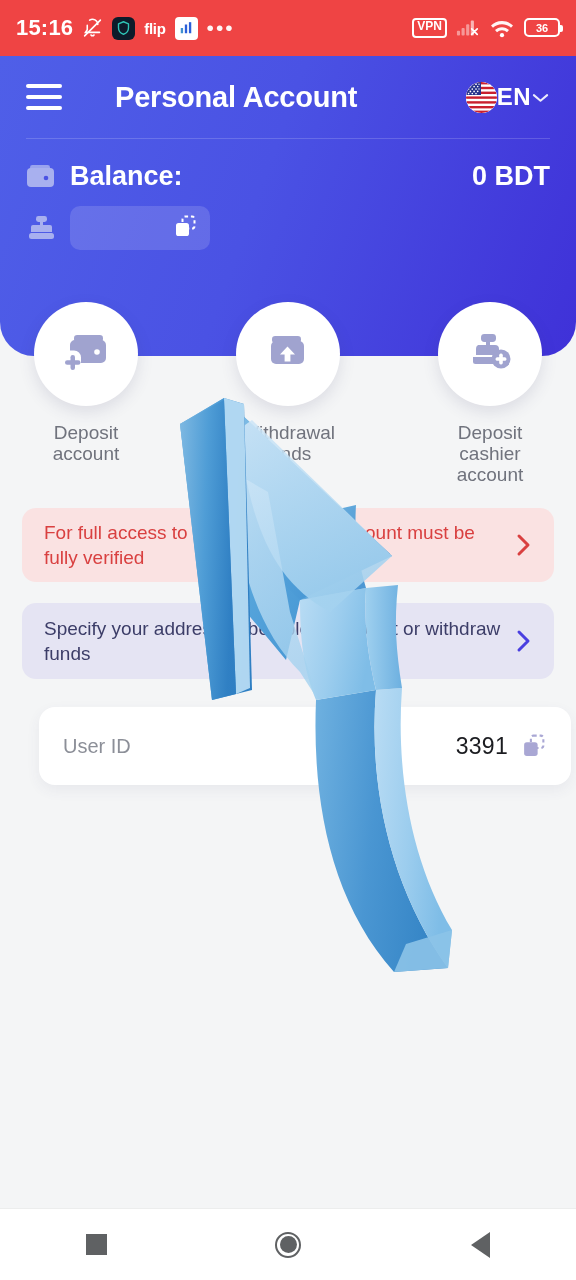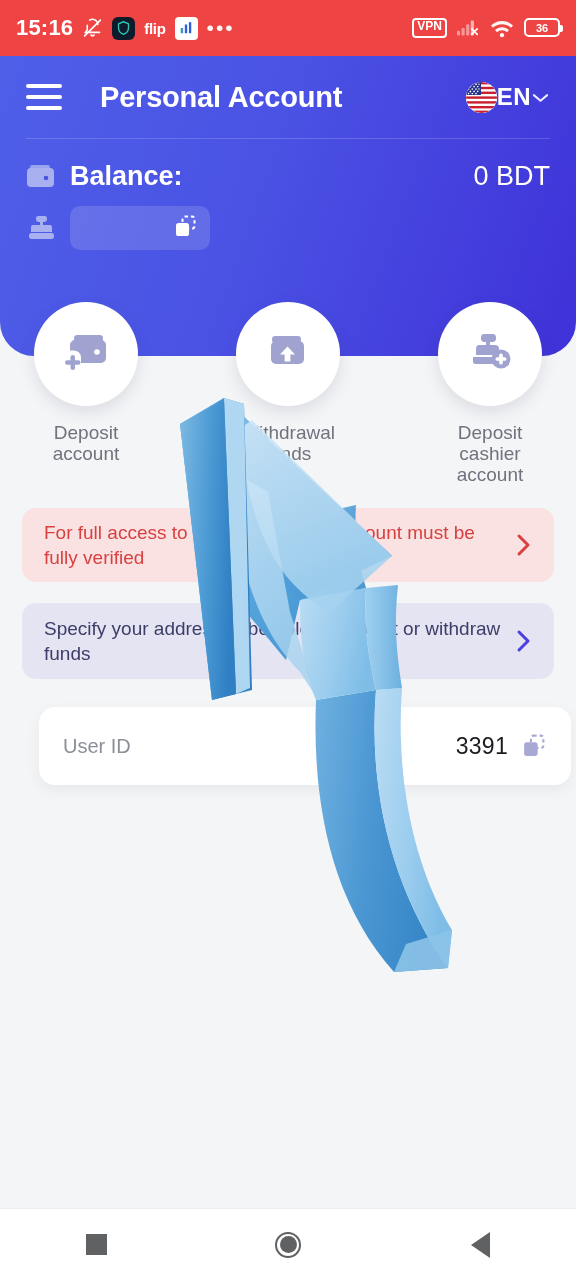--- a/index.html
+++ b/index.html
@@ -55,21 +55,21 @@
     border-bottom-left-radius: 34px; border-bottom-right-radius: 34px;
     z-index: 2;
   }
   .topbar {
     height: 82px; display: flex; align-items: center; padding: 0 26px;
   }
   .burger { width: 36px; height: 26px; display:flex; flex-direction:column; justify-content:space-between; cursor:pointer;}
   .burger i { display:block; height: 4px; background:#fff; border-radius: 2px;}
   .apptitle {
     flex: 1; color: #fff; font-size: 29px; font-weight: 700;
-    margin-left: 38px; letter-spacing: -.2px;
+    margin-left: 53px; letter-spacing: -.2px;
   }
   .lang { display: flex; align-items: center; cursor: pointer; }
   .flag {
     width: 31px; height: 31px; border-radius: 50%; overflow: hidden;
     position: relative; flex: none;
     background: #fff;
   }
   .lang-code { color:#fff; font-size: 24px; font-weight: 600; letter-spacing:.4px;}
   .chev { color: #fff; opacity: .9; display:flex; align-items:center;}
 
@@ -77,21 +77,21 @@
     height: 1px; background: rgba(255,255,255,.17);
     margin: 0 26px;
   }
 
   
   .bal-row {
     display: flex; align-items: center; padding: 22px 26px 0 26px;
   }
   .bal-ico { width: 30px; margin-right: 14px; display:flex; align-items:center;}
   .bal-label { color:#fff; font-size: 27px; font-weight: 700; flex: 1; }
-  .bal-value { color:#fff; font-size: 27px; font-weight: 400; }
+  .bal-value { color:#fff; font-size: 27px; font-weight: 700; }
 
   .cash-row {
     display:flex; align-items:center; padding: 14px 16px 0 26px;
   }
   .cash-ico { width: 30px; margin-right: 14px; display:flex; align-items:center;}
   .cash-label { color:#fff; font-size: 19px; font-weight: 500; flex: 1; }
   .cash-field {
     width: 140px; height: 44px; border-radius: 10px;
     background: rgba(255,255,255,.14);
     display: flex; align-items: center; justify-content: flex-end;

